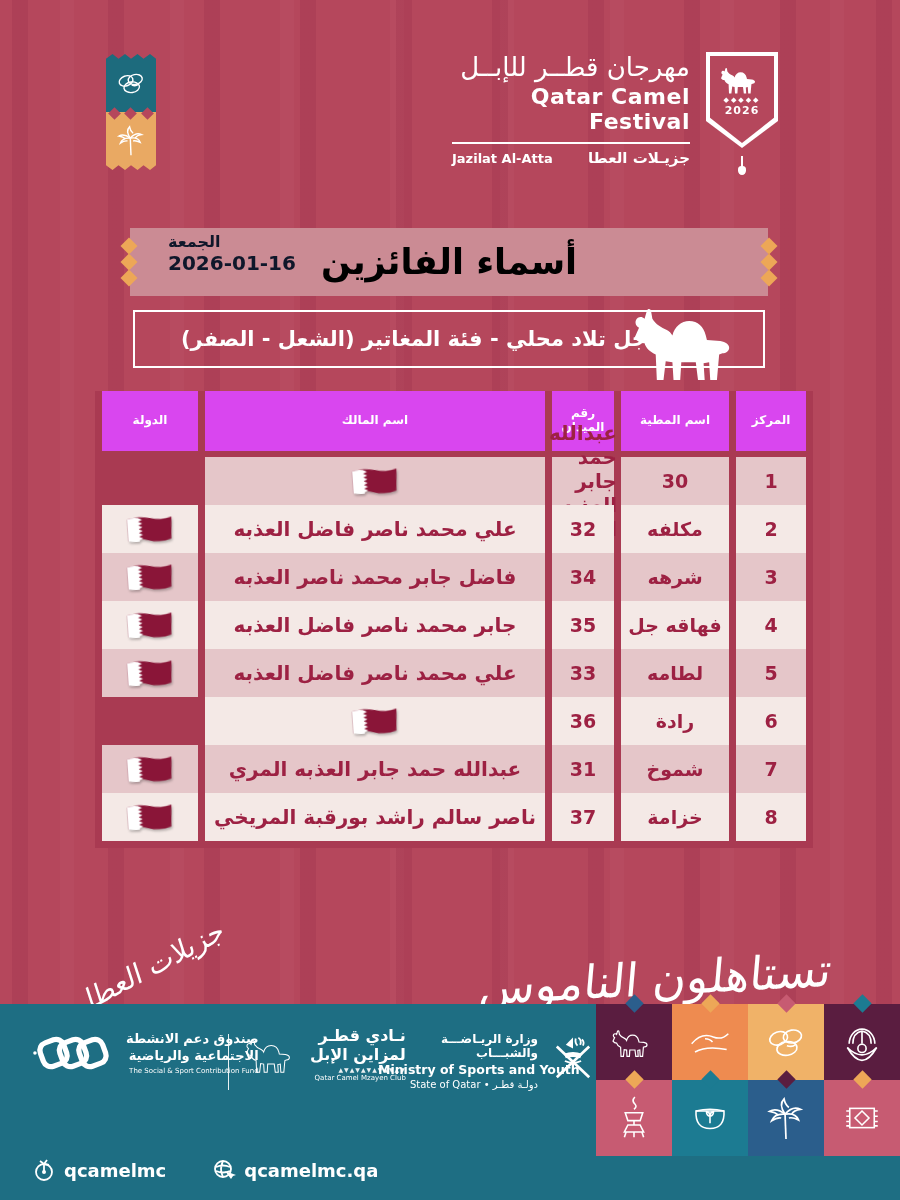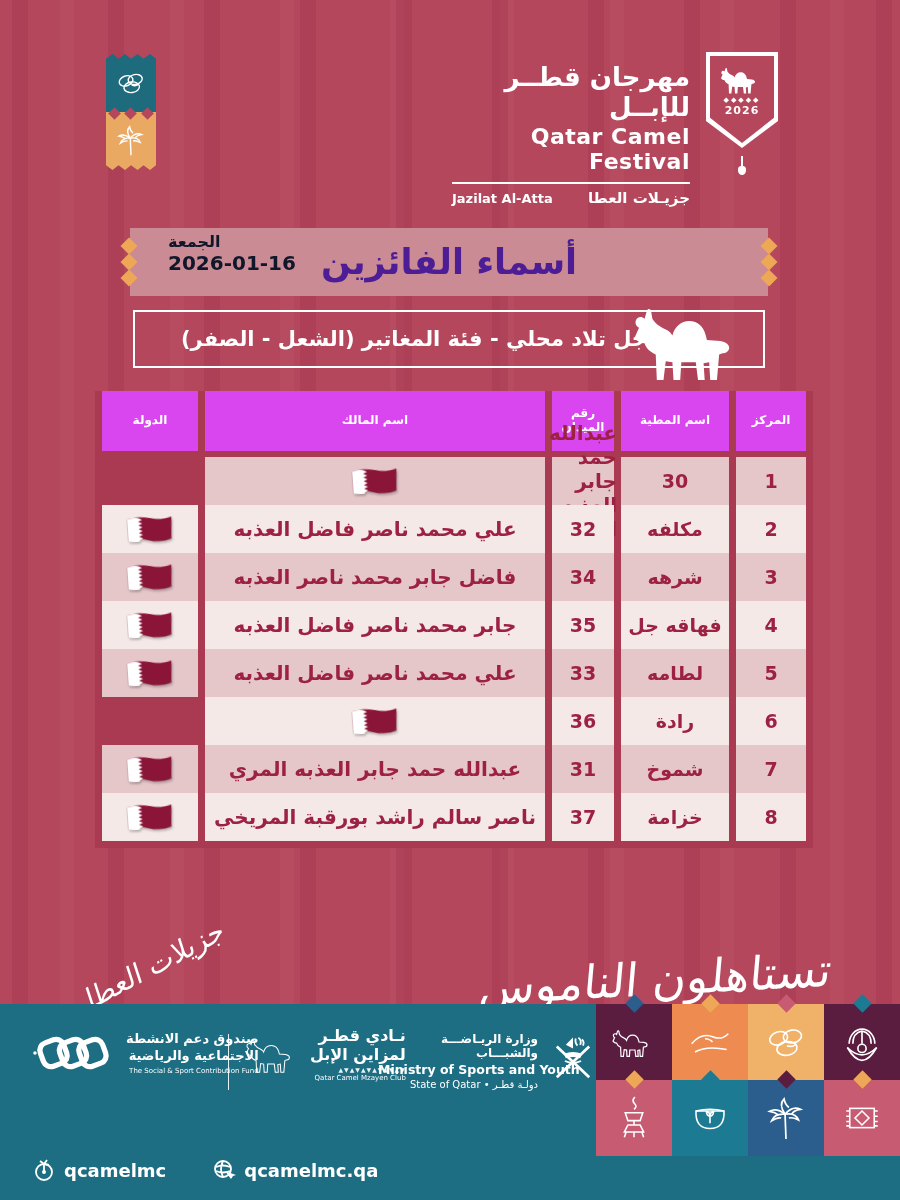--- a/index.html
+++ b/index.html
@@ -23,40 +23,40 @@
     clip-path:polygon(0 4%,13% 0,25% 4%,38% 0,50% 4%,63% 0,75% 4%,88% 0,100% 4%,100% 96%,88% 100%,75% 96%,63% 100%,50% 96%,38% 100%,25% 96%,13% 100%,0 96%);}
   .tl-ribbon .seg{width:100%;height:50%;display:flex;align-items:center;justify-content:center;}
   .seg-teal{background:#1d6b7d;}
   .seg-orange{background:#e9a963;}
   .tl-seam{position:absolute; left:106px; top:165px; width:50px; display:flex; justify-content:space-around; transform:translateY(-56px);}
   .tl-seam i{width:9px;height:9px;background:#b5475c;transform:rotate(45deg);display:block;}
 
   
   .brand{position:absolute; top:52px; right:122px; display:flex; gap:16px; align-items:flex-start; color:#fff;}
   .brand-text{width:238px; text-align:right;}
-  .brand-ar{font-size:26px; font-weight:bold; letter-spacing:1px;margin-top:10px;}
+  .brand-ar{font-size:26px; font-weight:normal; letter-spacing:1px;}
   .brand-en{font-size:22px; font-weight:bold; margin-top:2px; letter-spacing:.5px;}
   .brand-tag{display:flex; justify-content:space-between; align-items:baseline; border-top:2px solid #fff; margin-top:8px; padding-top:5px; direction:ltr;}
   .brand-tag .en{font-size:13px; font-weight:bold;}
   .brand-tag .ar{font-size:15px; font-weight:bold;}
   .emblem{position:relative; width:72px; height:118px;}
   .emblem .pennant{position:absolute; inset:0 0 22px 0; background:#fff;
     clip-path:polygon(0 0,100% 0,100% 72%,50% 100%,0 72%);}
   .emblem .pennant-in{position:absolute; left:4px; right:4px; top:4px; bottom:27px; background:#b5475c;
     clip-path:polygon(0 0,100% 0,100% 71%,50% 100%,0 71%);
     display:flex; flex-direction:column; align-items:center; padding-top:8px;}
   .emblem .dmds{color:#fff; font-size:7px; letter-spacing:2px; margin-top:2px;}
   .emblem .year{color:#fff; font-size:11px; font-weight:bold; letter-spacing:1px;}
   .emblem .tassel{position:absolute; left:50%; bottom:2px; transform:translateX(-50%); width:2px; height:12px; background:#fff;}
   .emblem .tassel::after{content:""; position:absolute; left:-3px; bottom:-7px; width:8px; height:9px; background:#fff; border-radius:50% 50% 60% 60%;}
 
   
   .title-banner{position:absolute; left:130px; top:228px; width:638px; height:68px; background:#cb8b94;
     display:flex; align-items:center; justify-content:center;}
-  .title-banner .title{color:#4c1d95; font-size:35px; font-weight:bold;}
+  .title-banner .title{color:#000000; font-size:35px; font-weight:bold;}
   .date-block{position:absolute; left:38px; top:4px; text-align:left; color:#0f172a;}
   .date-block .day{font-size:16px; font-weight:bold;}
   .date-block .date{font-size:20px; font-weight:bold; direction:ltr;}
   .diamond-col{position:absolute; top:50%; transform:translateY(-50%); display:flex; flex-direction:column; gap:4px;}
   .diamond-col i{width:12px; height:12px; background:#eda757; transform:rotate(45deg); display:block;}
   .diamond-col.left{left:-7px;} .diamond-col.right{right:-7px;}
 
   
   .category-banner{position:absolute; left:133px; top:310px; width:632px; height:58px;
     border:2px solid #fff; box-sizing:border-box; display:flex; align-items:center; justify-content:center;}

